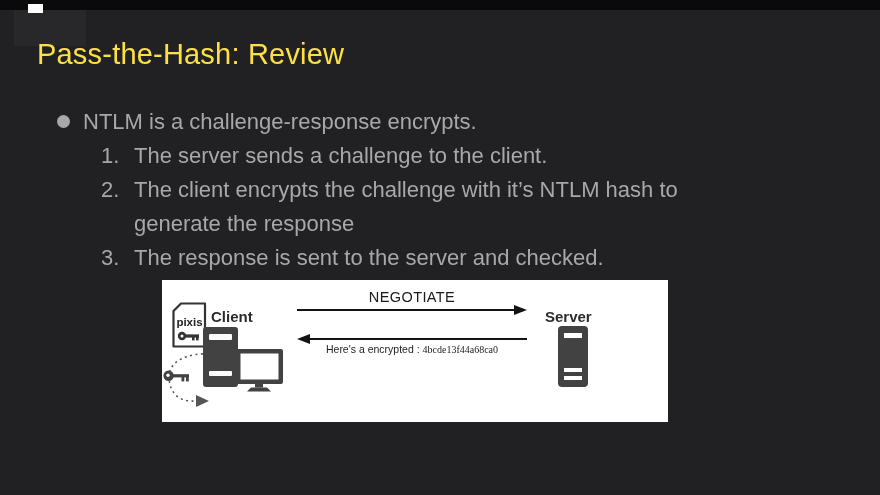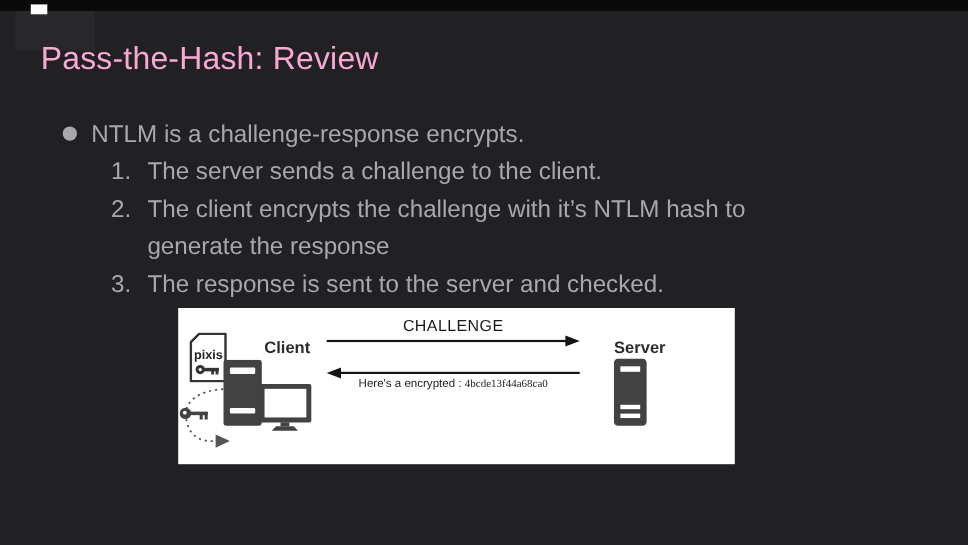--- a/index.html
+++ b/index.html
@@ -7,41 +7,41 @@
     width:880px;height:495px;position:relative;overflow:hidden;
     background:#212124;
     font-family:"Liberation Sans",sans-serif;
   }
   .top-bar{position:absolute;left:0;top:0;width:880px;height:10px;background:#0a0a0a}
   .corner-panel{position:absolute;left:14px;top:10px;width:72px;height:36px;background:#28282b}
   .corner-mark{position:absolute;left:28px;top:4px;width:15px;height:9px;background:#fdfdfd}
 
   .title{
     position:absolute;left:37px;top:38px;margin:0;
-    font-size:29px;font-weight:normal;color:#f9a8d4;letter-spacing:.2px;
+    font-size:29px;font-weight:normal;color:#fde047;letter-spacing:.2px;
   }
 
   .bullet-row{position:absolute;left:57px;top:106px;display:flex;align-items:flex-start}
   .dot{width:13px;height:13px;border-radius:50%;background:#a8a8aa;margin-top:9px;flex:none}
   .bullet-text{margin-left:13px;font-size:22px;line-height:32px;color:#a8a8aa}
 
   .steps{position:absolute;left:101px;top:139px;font-size:22px;line-height:34px;color:#a8a8aa}
   .step{display:flex}
   .step .num{width:33px;flex:none}
   .step .txt{width:632px}
 
   .diagram{position:absolute;left:162px;top:280px;width:506px;height:142px;background:#ffffff}
 
   .pixis-doc{position:absolute;left:10px;top:22px}
   .key-icon{position:absolute;left:1px;top:90px}
   .flow-arc{position:absolute;left:0;top:58px}
-  .client-label{position:absolute;left:60px;top:28px;width:60px;text-align:right;
+  .client-label{position:absolute;left:49px;top:28px;width:60px;text-align:left;
     font-size:15px;font-weight:bold;color:#2b2b2b}
   .client-icon{position:absolute;left:41px;top:47px}
-  .server-label{position:absolute;left:383px;top:28px;width:60px;text-align:right;
+  .server-label{position:absolute;left:383px;top:28px;width:60px;text-align:left;
     font-size:15px;font-weight:bold;color:#2b2b2b}
   .server-icon{position:absolute;left:396px;top:46px}
 
   .msg{position:absolute;left:135px;width:230px;text-align:center;color:#1a1a1a}
   .msg .t{font-size:14.5px;line-height:17px;letter-spacing:.4px}
   .msg .line{position:relative;height:2px;background:#141414;margin-top:3px}
   .msg.right .line{margin-right:12px}
   .msg.right .line::after{
     content:"";position:absolute;right:-12px;top:-4px;width:0;height:0;
     border-left:13px solid #141414;border-top:5px solid transparent;border-bottom:5px solid transparent}
@@ -124,21 +124,21 @@
   <div class="server-label">Server</div>
 
   <svg class="server-icon" width="30" height="62" viewBox="0 0 30 62">
     <rect x="0" y="0" width="30" height="61" rx="4" fill="#424242"></rect>
     <rect x="6" y="7" width="18" height="5" fill="#ffffff"></rect>
     <rect x="6" y="42" width="18" height="4" fill="#ffffff"></rect>
     <rect x="6" y="50" width="18" height="4" fill="#ffffff"></rect>
   </svg>
 
   <div class="msg right" id="msg1">
-    <div class="t">CHALLENGE</div>
+    <div class="t">NEGOTIATE</div>
     <div class="line"></div>
   </div>
 
   <div class="msg left" id="msg2">
     <div class="line"></div>
     <div class="sub"><span>Here's a encrypted : </span><code>4bcde13f44a68ca0</code></div>
   </div>
 
 
 </div>

